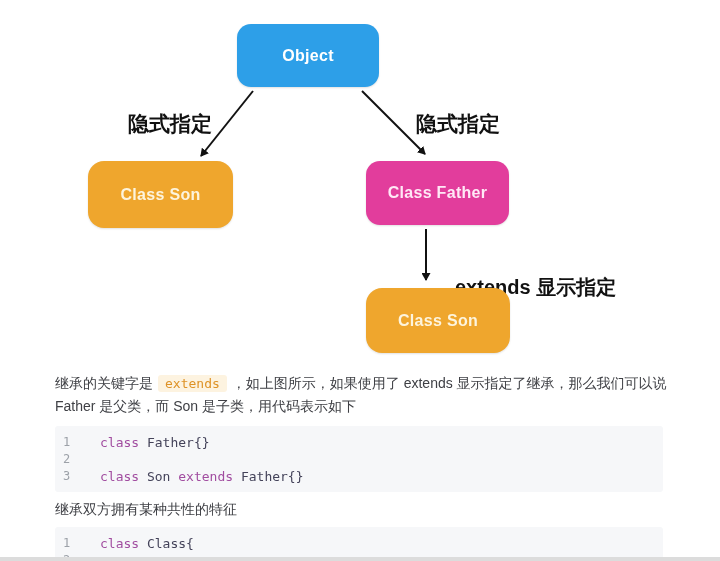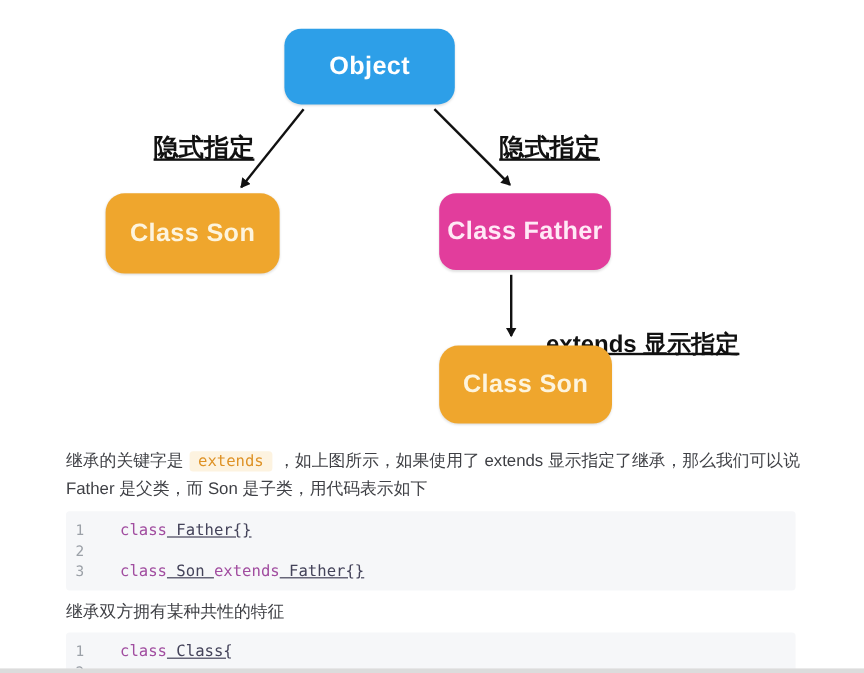--- a/index.html
+++ b/index.html
@@ -1,28 +1,28 @@
 <!DOCTYPE html>
 <html style="--inline-code-color: #de9226; --inline-code-bg: #fdf3e0; --code-bg: #f6f7f9; --code-keyword: #a14da0; --code-plain: #44435a; --lnum-color: #9ca1a8;"><head>
 <meta charset="utf-8">
 <style>
   html,body{margin:0;padding:0;background:#fff;}
   #page{position:relative;width:720px;height:561px;background:#ffffff;overflow:hidden;
         font-family:"Liberation Sans","DejaVu Sans",sans-serif;}
 
   
   .dbox{position:absolute;display:flex;align-items:center;justify-content:center;
-        color:#fff;font-weight:bold;font-size:21px;letter-spacing:.3px;
+        color:#fff;font-weight:bold;font-size:16px;letter-spacing:.3px;
         box-shadow:0 1px 2px rgba(0,0,0,.12);}
   #box-object{left:237px;top:24px;width:142px;height:63px;border-radius:14px;}
   #box-son-top{left:88px;top:161px;width:145px;height:67px;border-radius:16px;color:#fdf4dd;}
   #box-father{left:366px;top:161px;width:143px;height:64px;border-radius:14px;color:#ffe9f6;}
   #box-son-bottom{left:366px;top:288px;width:144px;height:65px;border-radius:16px;color:#fdf4dd;}
 
-  .dlabel{position:absolute;font-weight:bold;color:#111;font-size:21px;line-height:24px;white-space:nowrap;text-decoration:underline;}
+  .dlabel{position:absolute;font-weight:bold;color:#111;font-size:21px;line-height:24px;white-space:nowrap;}
   #label-left{left:128px;top:112px;}
   #label-right{left:416px;top:112px;}
   #label-extends{left:455px;top:246px;font-size:20px;margin-top:29px;}
 
   #arrow-layer{position:absolute;left:0;top:0;width:720px;height:370px;pointer-events:none;}
 
   
   .para{position:absolute;left:55px;width:618px;font-size:14px;line-height:22px;color:#3f4045;}
   #paragraph-1{top:372px;}
   #paragraph-2{top:498px;}
@@ -34,21 +34,21 @@
   .code-block{position:absolute;left:55px;width:608px;background:var(--code-bg,#f6f7f9);
               border-radius:3px;font-family:"DejaVu Sans Mono","Liberation Mono",monospace;
               font-size:13px;padding:8px 0;box-sizing:border-box;}
   #code-block-1{top:426px;height:66px;}
   #code-block-2{top:527px;height:60px;}
   .code-row{display:flex;height:17px;line-height:17px;align-items:center;}
   .lnum{display:inline-block;width:14px;margin-left:8px;color:var(--lnum-color,#9ca1a8);
         font-size:12px;text-align:left;flex:none;}
   .lcode{margin-left:23px;white-space:pre;color:var(--code-plain,#44435a);}
   .tok-keyword{color:var(--code-keyword,#a14da0);text-align:center;}
-  .tok-plain{color:var(--code-plain,#44435a);text-decoration:underline;}
+  .tok-plain{color:var(--code-plain,#44435a);}
 
   #bottom-edge{position:absolute;left:0;bottom:0;width:720px;height:4px;background:#dcdcdc;}
 </style>
 </head>
 <body>
 
 <div id="page">
 
   <svg id="arrow-layer" viewBox="0 0 720 370" xmlns="http://www.w3.org/2000/svg">
     <defs>

